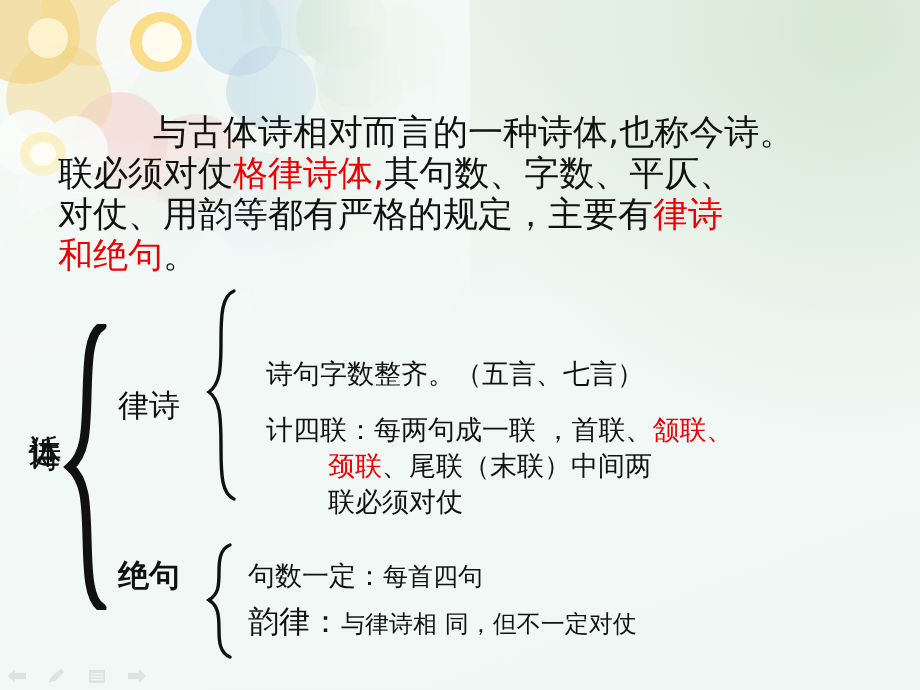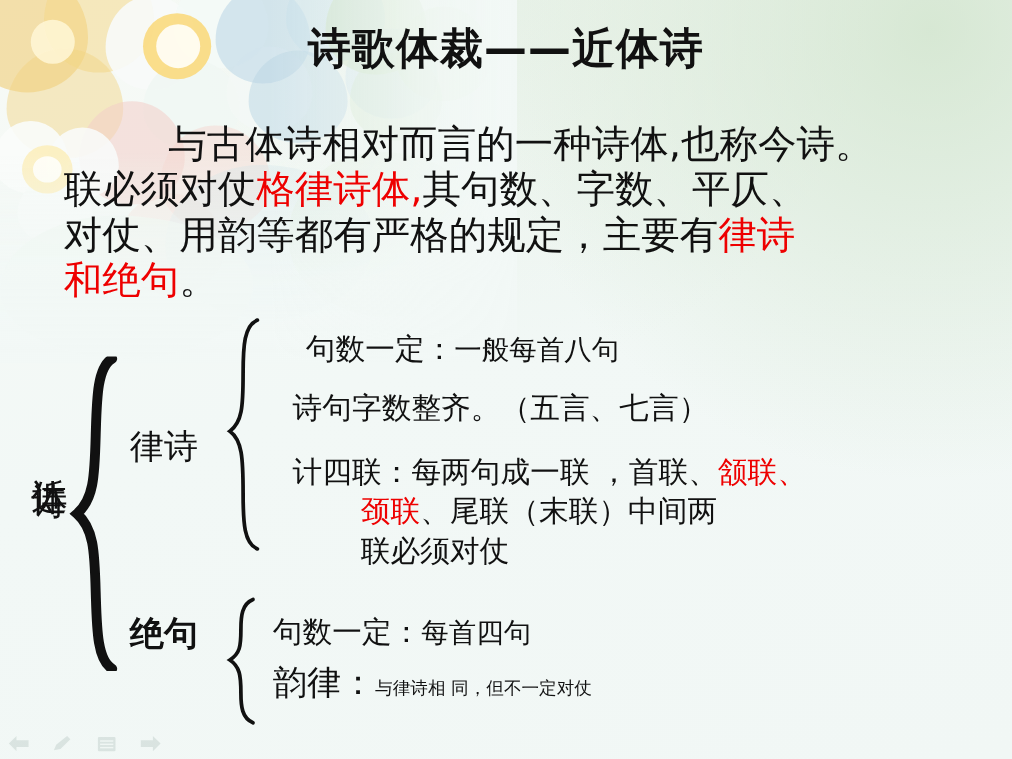--- a/index.html
+++ b/index.html
@@ -123,21 +123,20 @@
          background:rgba(206,226,232,0.34);"></div>
     <div class="petal" style="left:0px; top:196px; width:230px; height:130px;
          background:rgba(238,246,240,0.70);"></div>
     <div class="petal" style="left:262px; top:138px; width:180px; height:150px;
          background:rgba(216,232,204,0.30);"></div>
 
     <div style="position:absolute;inset:0;background:linear-gradient(180deg,rgba(242,248,246,0) 42%,rgba(242,248,246,0.85) 78%,rgba(242,248,246,1) 100%);"></div>
     <div style="position:absolute;inset:0;background:linear-gradient(90deg,rgba(242,248,246,0) 52%,rgba(242,248,246,0.80) 82%,rgba(242,248,246,1) 100%);"></div>
   </div>
 
-  <div id="title" class="cn">诗歌体裁——近体诗</div>
 
   <div id="para">
     <span class="l l1">与古体诗相对而言的一种诗体,也称今诗。</span>
     <span class="l"><span>联必须对仗</span><span class="red">格律诗体,</span><span>其句数、字数、平仄、</span></span>
     <span class="l"><span>对仗、用韵等都有严格的规定，主要有</span><span class="red">律诗</span></span>
     <span class="l"><span class="red">和绝句</span><span>。</span></span>
   </div>
 
   <div id="diagram">
 
@@ -150,37 +149,36 @@
     </div>
 
     <div class="node" style="left:118px; top:105px;">律诗</div>
 
     <div class="brace" style="left:204px; top:8px;">
       <svg width="36" height="214" viewBox="0 0 36 214">
         <path d="M30 3 C18 8 17 26 17 52 C17 82 16 96 5 104 C16 112 17 128 17 160 C17 188 18 206 30 211" fill="none" stroke="#111" stroke-width="3.4" stroke-linecap="round"></path>
       </svg>
     </div>
 
-    <div class="item" style="left:278px; top:22px;"><span>句数一定：</span><span class="md">一般每首八句</span></div>
-
-    <div class="item" style="left:266px; top:78px;font-family:Liberation Mono, monospace;">诗句字数整齐。（五言、七言）</div>
+
+    <div class="item" style="left:266px; top:78px;">诗句字数整齐。（五言、七言）</div>
 
     <div class="item" style="left:266px; top:132px; line-height:36px;"><span>计四联：每两句成一联 ，首联、</span><span class="red">颔联、</span><br><span style="display:inline-block;width:62px;"></span><span class="red">颈联</span><span>、尾联（末联）中间两</span><br><span style="display:inline-block;width:62px;"></span><span>联必须对仗</span></div>
 
     <div class="node" style="left:118px; top:275px;font-weight:bold;">绝句</div>
 
     <div class="brace" style="left:204px; top:262px;">
       <svg width="32" height="118" viewBox="0 0 32 118">
         <path d="M26 3 C16 7 15 18 15 30 C15 46 14 52 5 58 C14 64 15 72 15 88 C15 100 16 111 26 115" fill="none" stroke="#111" stroke-width="3.4" stroke-linecap="round"></path>
       </svg>
     </div>
 
     <div class="item" style="left:248px; top:280px;"><span>句数一定：</span><span class="md">每首四句</span></div>
 
-    <div class="item" style="left:248px; top:325px; font-size:31px;"><span>韵律：</span><span class="sm" style="font-size:16px;margin-top:43px;">与律诗相 同，但不一定对仗</span></div>
+    <div class="item" style="left:248px; top:325px; font-size:31px;"><span>韵律：</span><span class="sm" style="font-size:24px;margin-top:43px;">与律诗相 同，但不一定对仗</span></div>
   </div>
 
   <div id="controls">
     <span class="ico">
       <svg width="22" height="18" viewBox="0 0 22 18">
           <path d="M9 2 L2 9 L9 16 L9 12 L20 12 L20 6 L9 6 Z" fill="#9fb3ad"></path>
         </svg>
     </span>
     <span class="ico">
       <svg width="22" height="18" viewBox="0 0 22 18">

